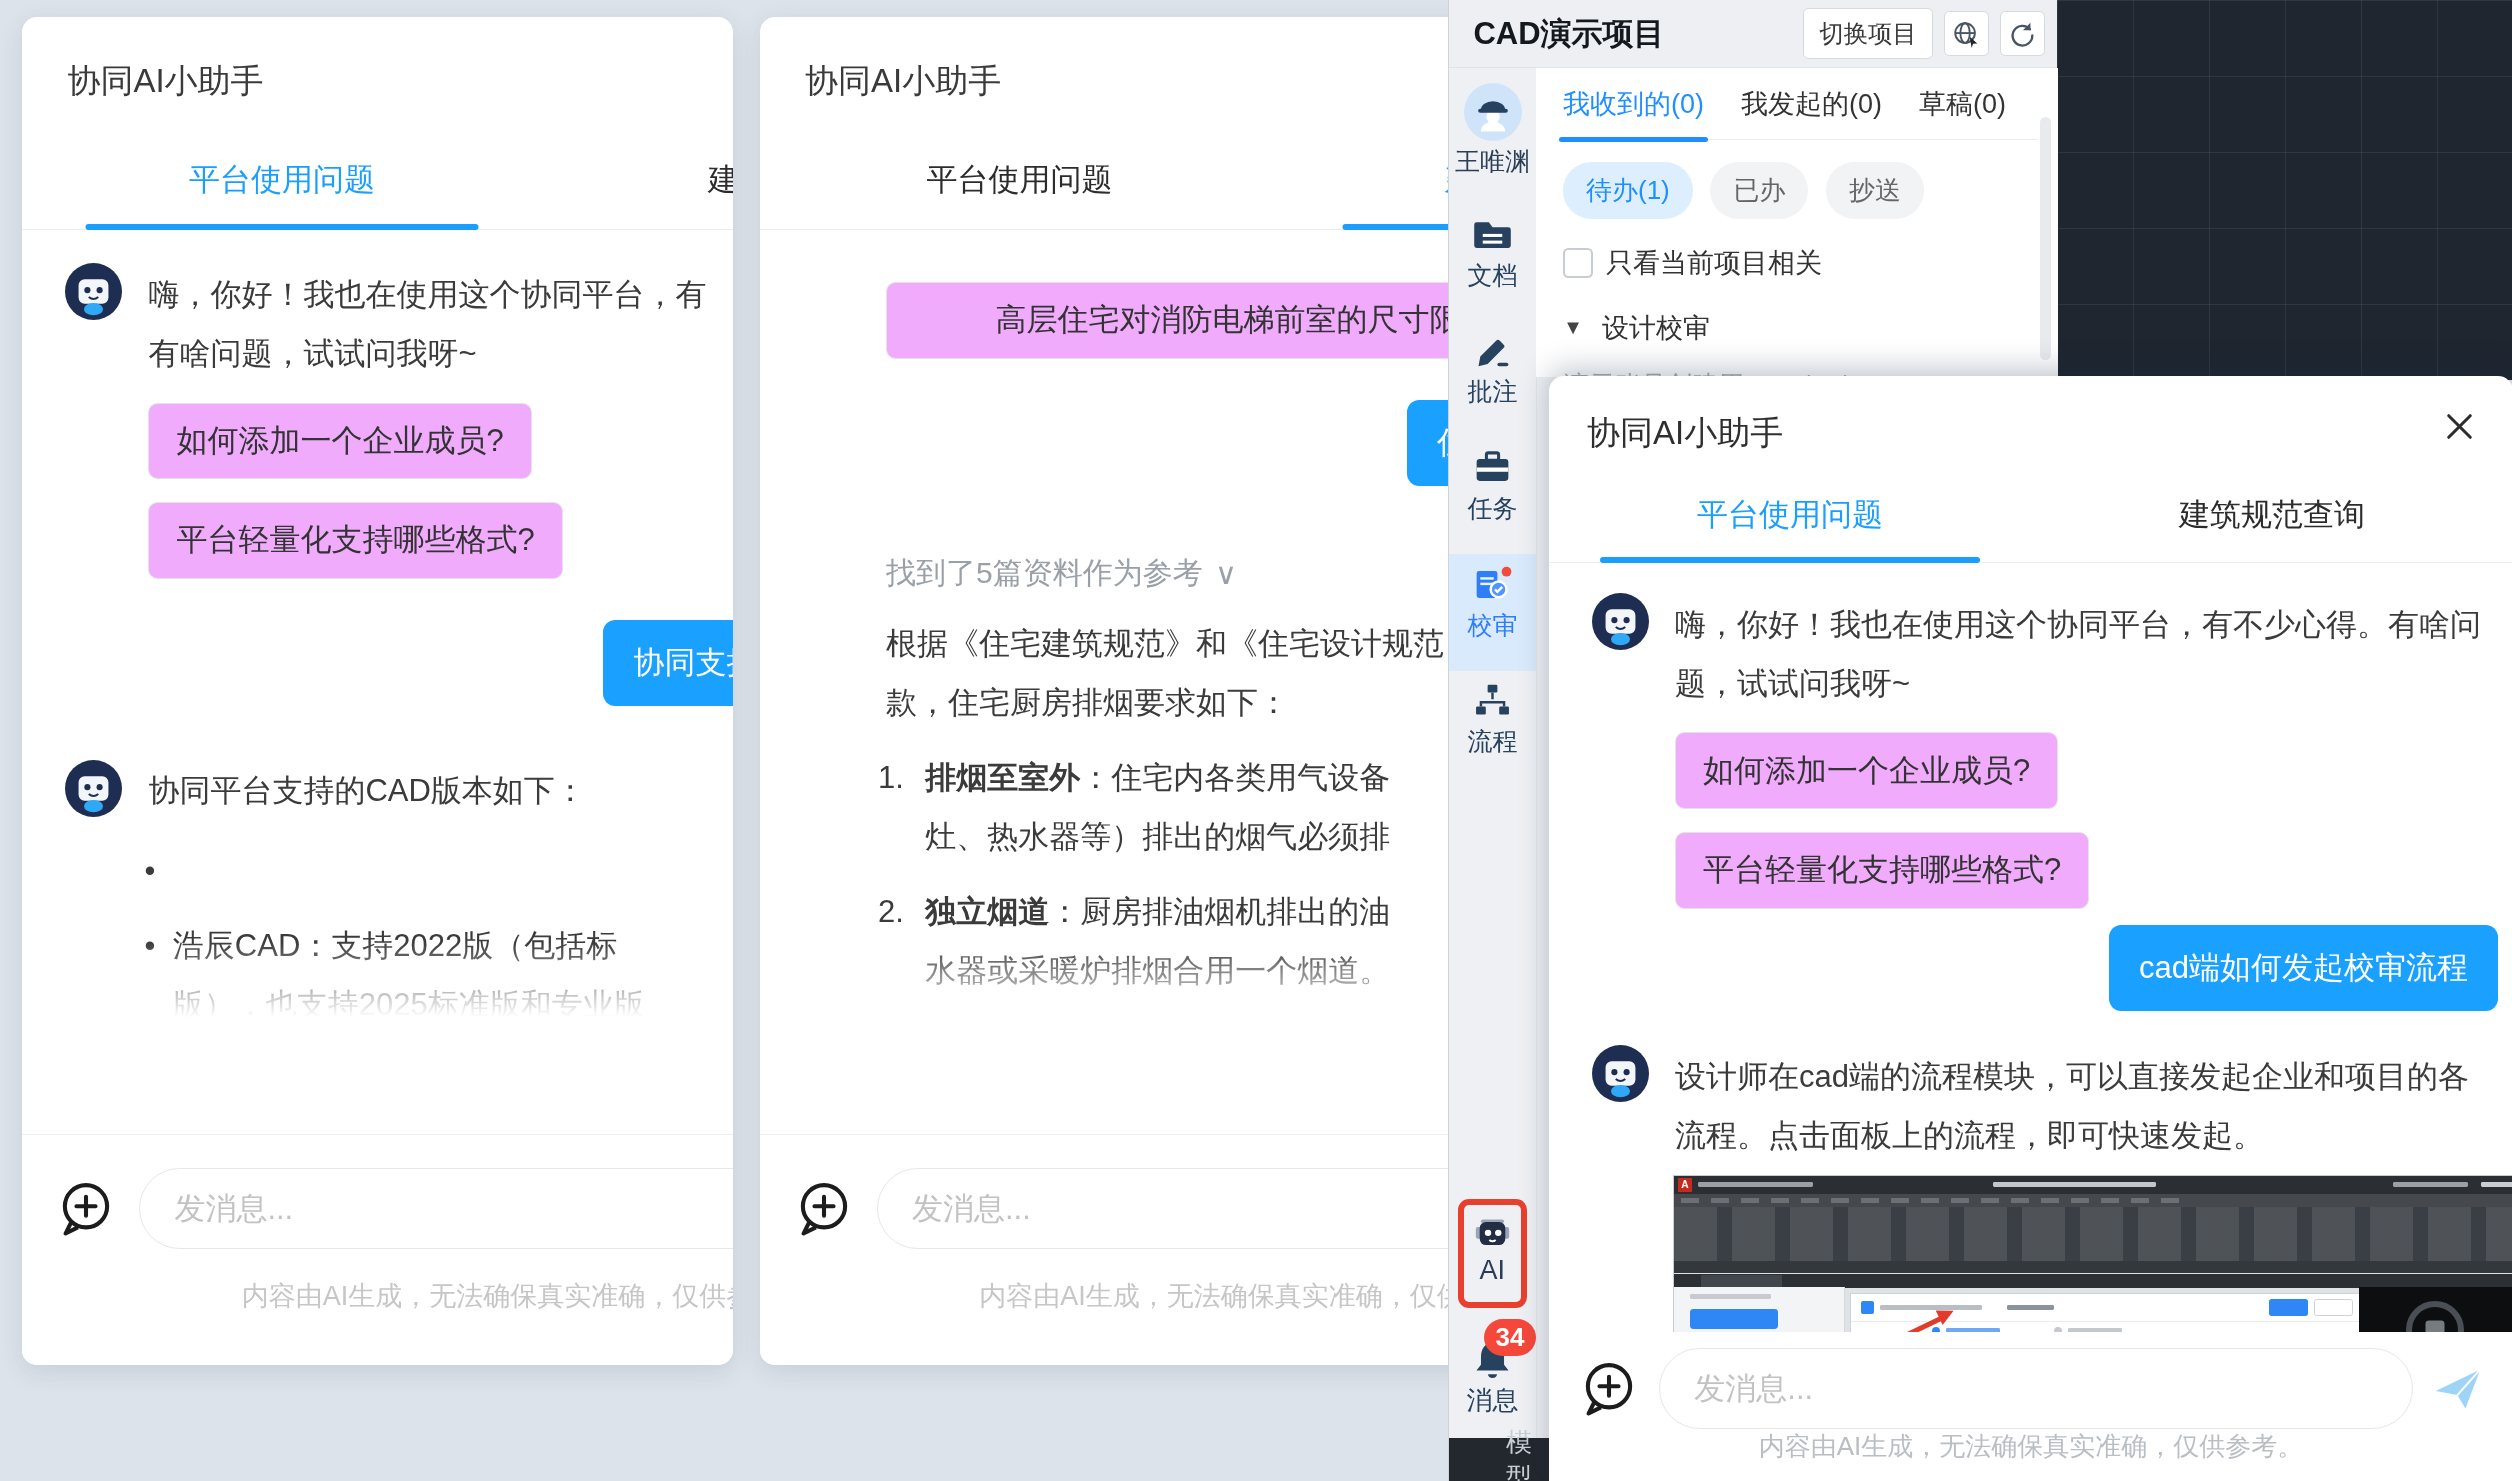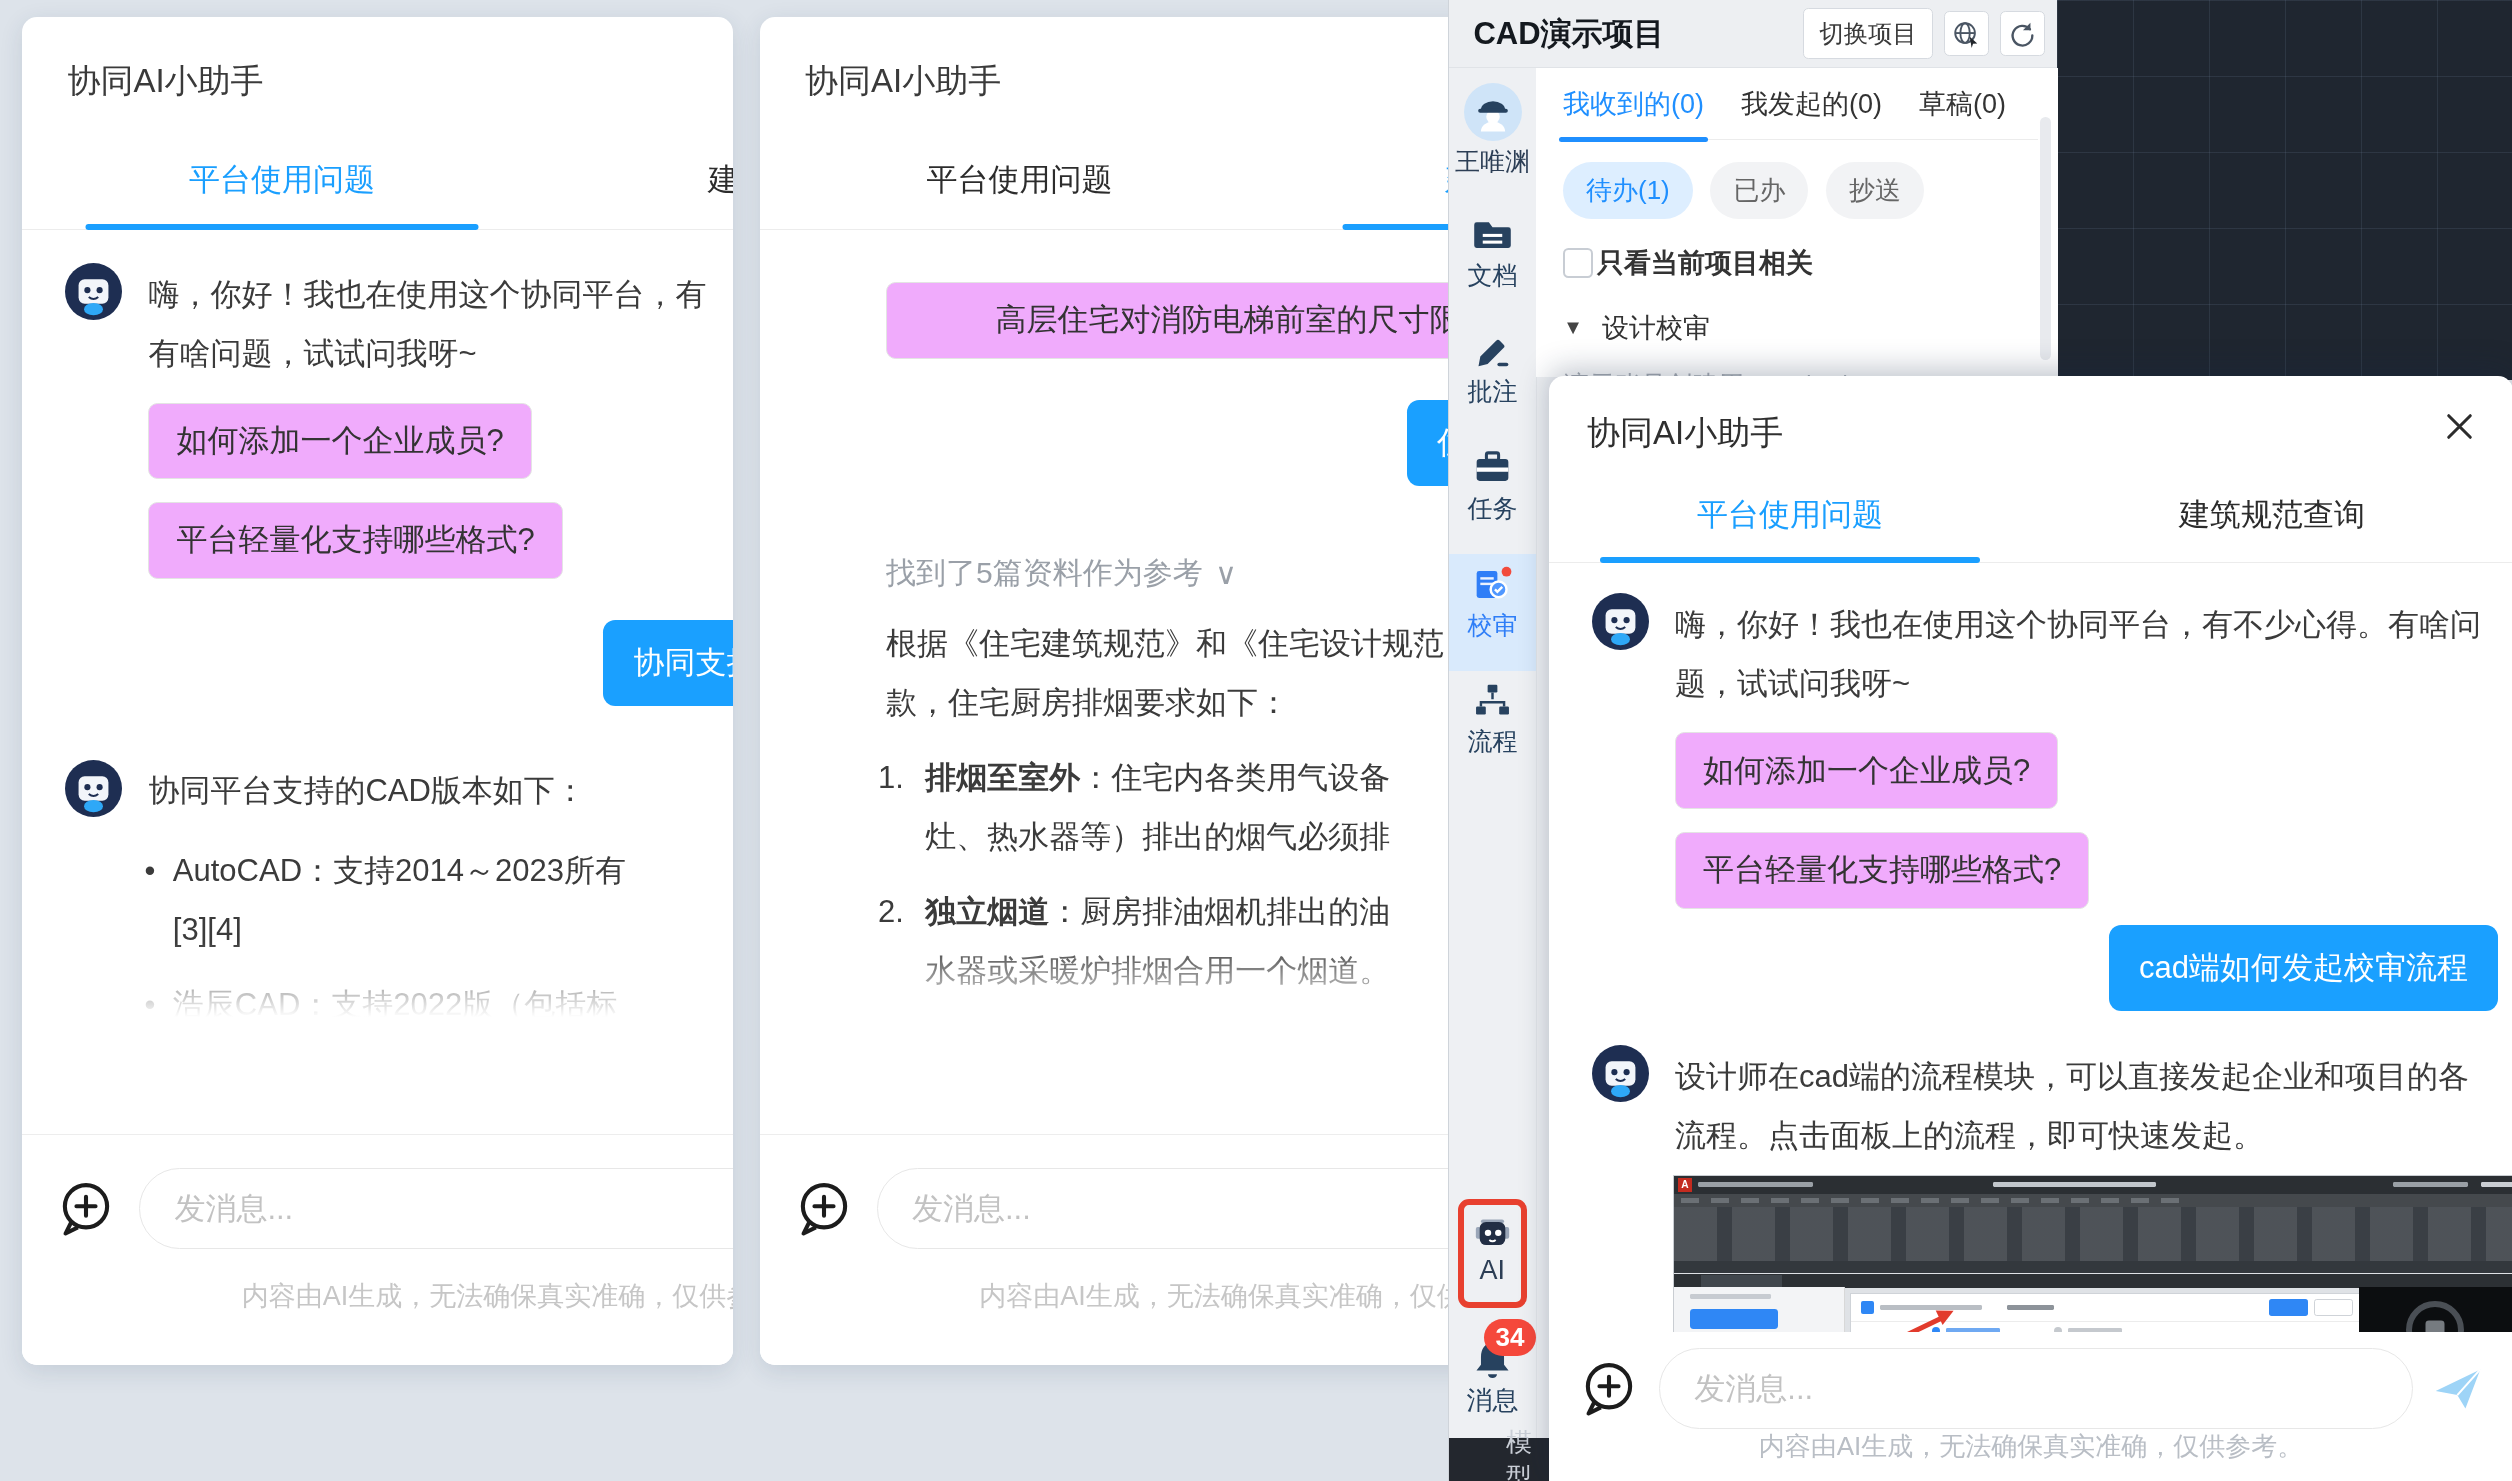--- a/index.html
+++ b/index.html
@@ -87,21 +87,21 @@
         font-size:26px;display:flex;align-items:center;padding-left:57px;box-sizing:border-box;}
   .rr-tasks{position:absolute;left:87px;top:68px;width:522px;height:309px;background:#fff;
         padding:17.6px 0 0 27px;box-sizing:border-box;}
   .ttabs{display:flex;gap:37px;font-size:27px;color:#333;padding-bottom:17.6px;border-bottom:1.4px solid #ececec;width:475px;}
   .ttab{position:relative;cursor:pointer;white-space:nowrap;}
   .ttab.active{color:#1f8fff;}
   .ttab.active::after{content:"";position:absolute;left:-4.1px;right:-4.1px;bottom:-20.3px;height:5.4px;background:#1f8fff;border-radius:2.7px;}
   .pills{display:flex;gap:17.6px;margin-top:22px;}
   .pill{border-radius:678px;padding:11px 23px;font-size:26px;background:#f2f3f5;color:#666;white-space:nowrap;cursor:pointer;}
   .pill.active{background:#ddeeff;color:#1f8fff;}
-  .chk-row{display:flex;align-items:center;gap:4px;margin-top:26px;cursor:pointer;font-weight:bold;}
+  .chk-row{display:flex;align-items:center;gap:13px;margin-top:26px;cursor:pointer;}
   .chk{width:30px;height:30px;border:2px solid #c8cdd4;border-radius:5.4px;background:#fff;box-sizing:border-box;}
   .chk-label{font-size:27px;color:#333;}
   .group-row{display:flex;align-items:center;gap:19px;margin-top:28.5px;font-size:27px;color:#333;cursor:pointer;}
   .tri{font-size:20.3px;color:#444;}
   .note{margin-top:22px;font-size:26px;color:#a9aeb6;white-space:nowrap;}
   .tscroll{position:absolute;right:6.8px;top:49px;width:11px;height:243px;background:#e8eaee;border-radius:5.4px;cursor:pointer;}
 
   
   .ai-panel{position:absolute;left:100px;top:376px;width:964px;height:1106px;background:#fff;
         border-radius:15px 15px 0 0;box-shadow:0 -5.4px 30px rgba(20,40,70,.28);overflow:hidden;z-index:5;}
@@ -202,22 +202,20 @@
               <ellipse cx="42" cy="68" rx="14" ry="9" fill="#2ea8f7"></ellipse>
             </svg>
         </div>
         <div>
           <div class="msg-text">协同平台支持的CAD版本如下：</div>
         </div>
       </div>
       <ul class="bullets">
         <li>
             <span class="dot">•</span>
-            <span class="li-text">AutoCAD：支持2014～2023所有
-[3][4]</span>
           </li>
         <li>
             <span class="dot">•</span>
             <span class="li-text">浩辰CAD：支持2022版（包括标
 版），也支持2025标准版和专业版</span>
           </li>
 
       </ul>
       <div class="fade"></div>
     </div>

